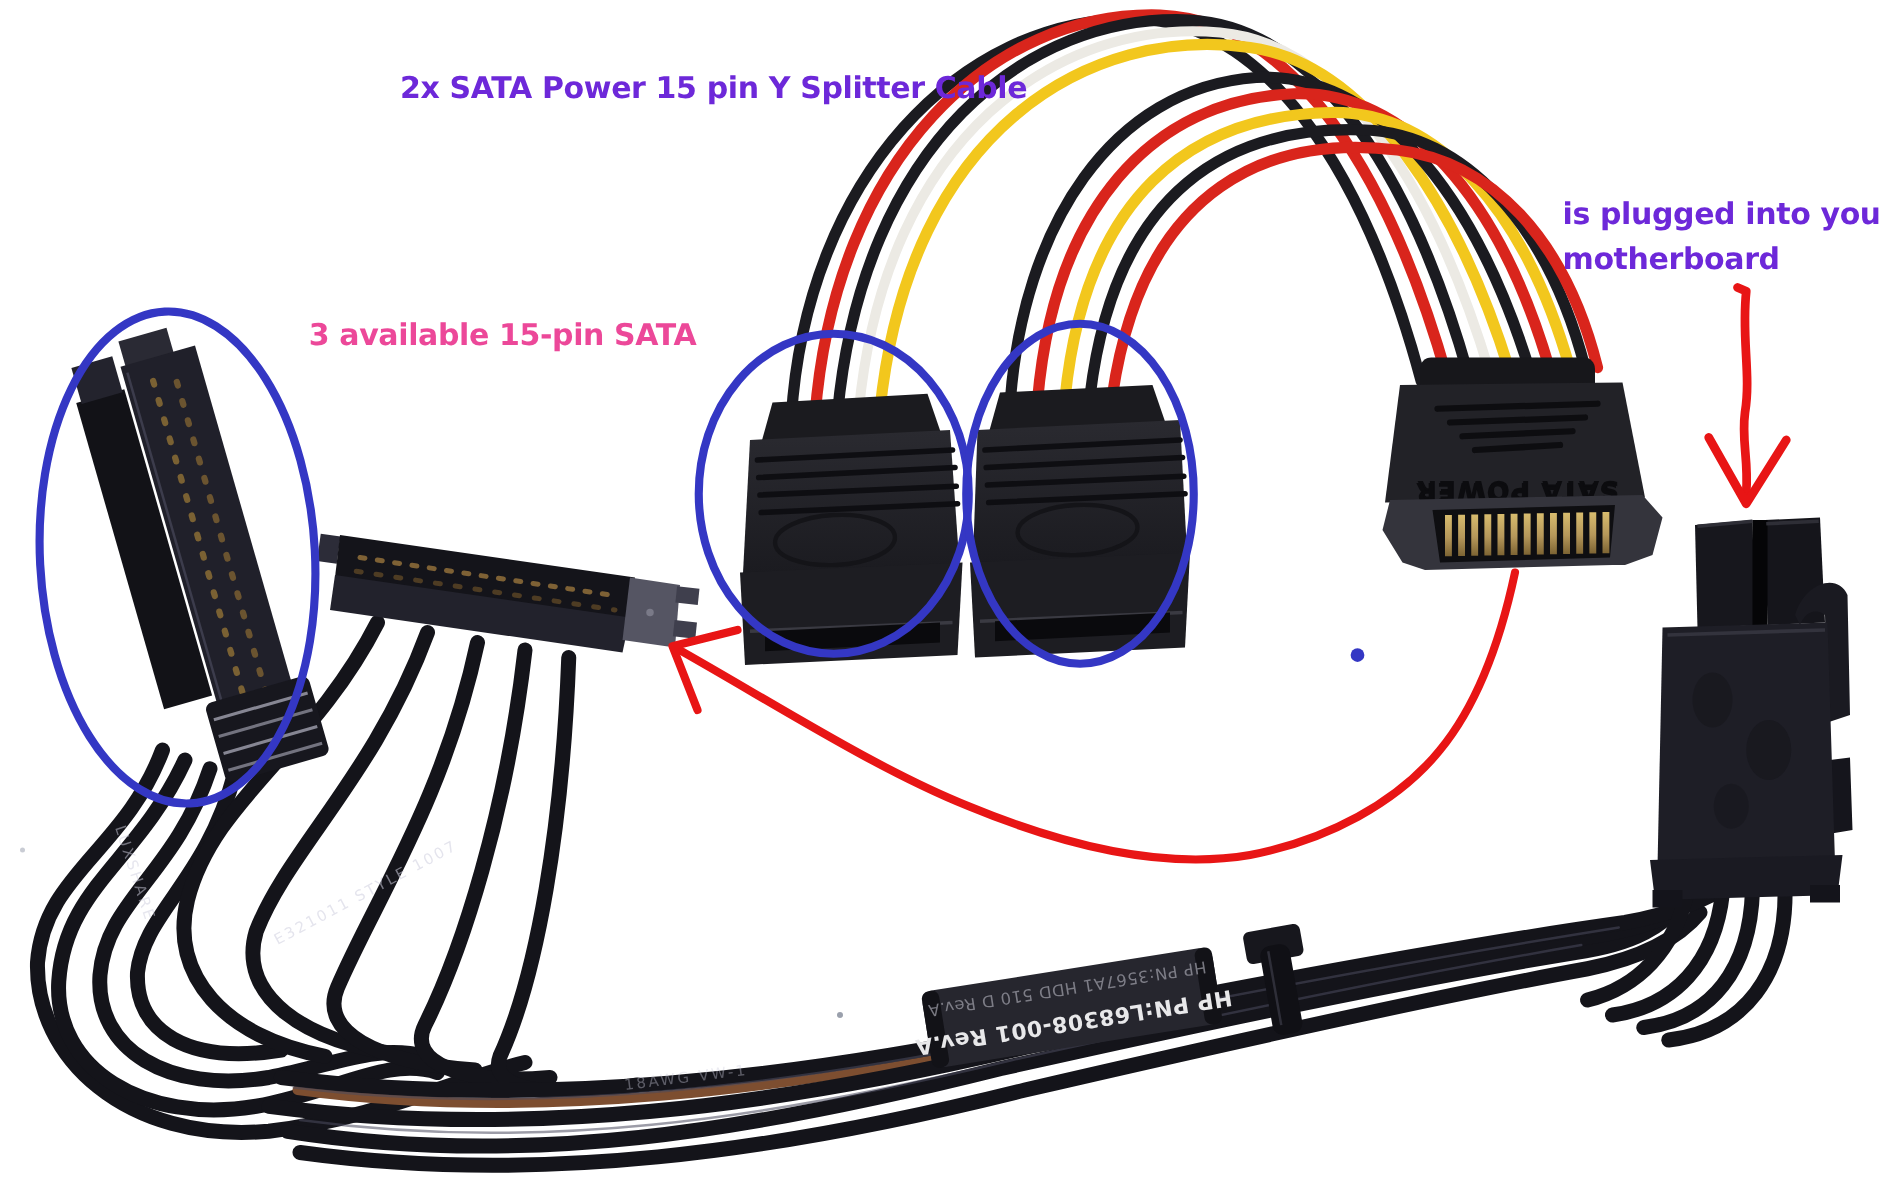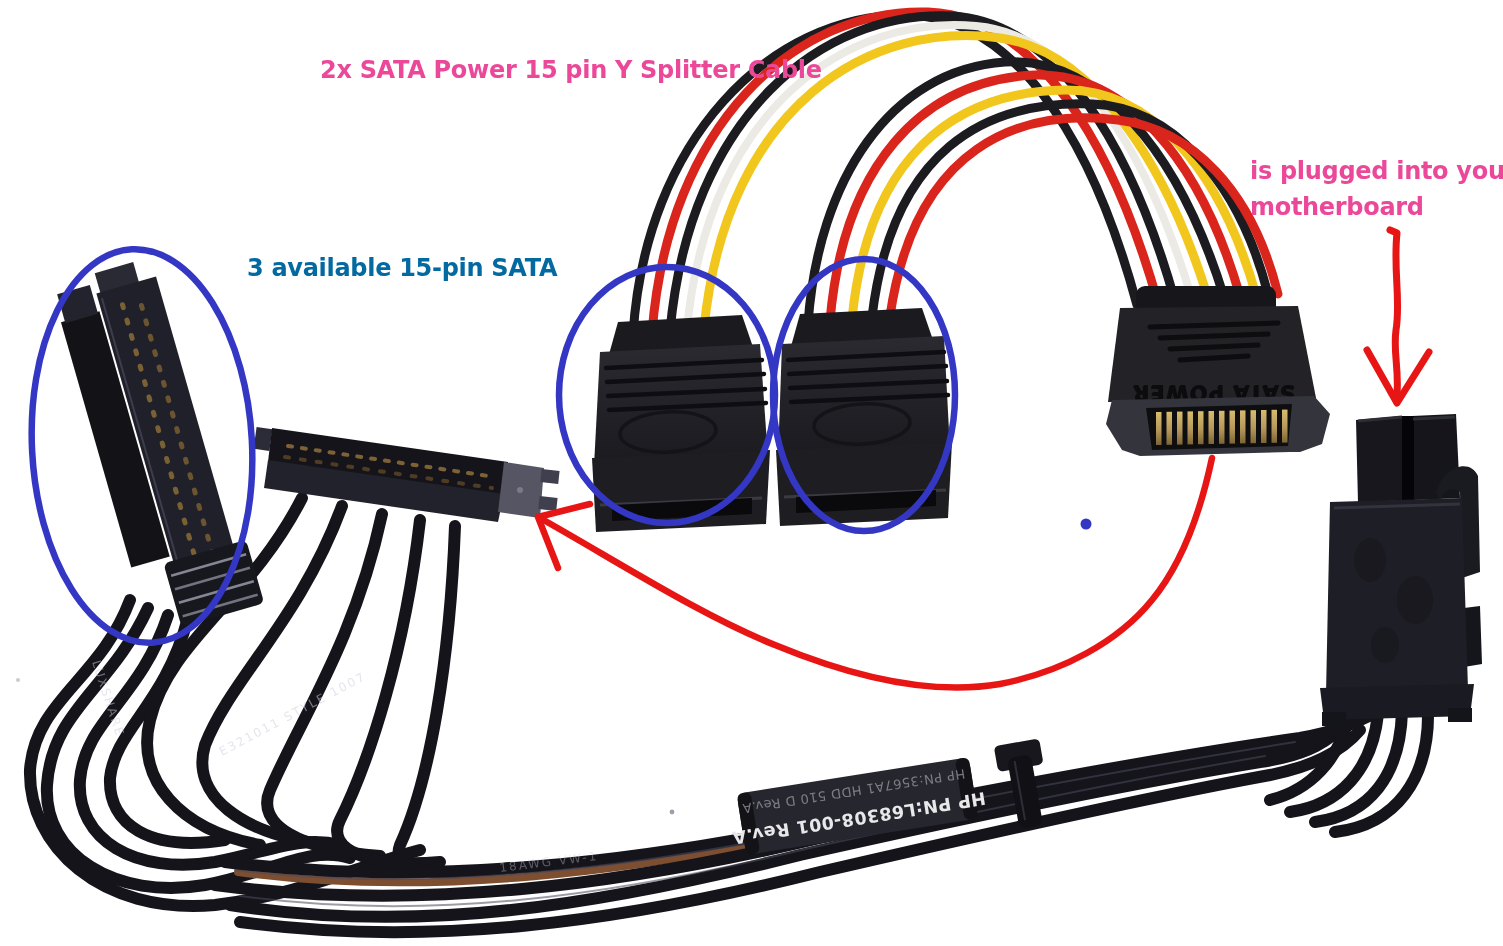--- a/index.html
+++ b/index.html
@@ -1,21 +1,21 @@
 <!DOCTYPE html>
 <html><head>
 <meta charset="utf-8">
 <style>
   html,body{margin:0;padding:0;background:#ffffff;}
   .stage{position:relative;width:1503px;height:946px;background:#ffffff;overflow:hidden;
          font-family:"DejaVu Sans","Liberation Sans",sans-serif;}
   .stage svg{position:absolute;left:0;top:0;}
   .note{position:absolute;font-weight:bold;white-space:nowrap;}
-  .note-red{color:#ec4899;}
-  .note-blue{color:#0369a1;text-align:right;}
+  .note-red{color:#6d28d9;}
+  .note-blue{color:#ec4899;text-align:right;}
   .title-note{left:320px;top:56px;font-size:24px;letter-spacing:-0.3px;}
   .left-note{left:247px;top:249px;font-size:24px;letter-spacing:-0.3px;line-height:38px;}
   .right-note{left:1250px;top:153px;font-size:24px;letter-spacing:-0.3px;line-height:36px;}
   .wire{fill:none;stroke-linecap:round;}
   .blk2{stroke:#14141a;stroke-width:12;}
   .sheen{stroke:#4a4a5e;stroke-width:2;opacity:.55;}
   .red-w{stroke:#d9251c;stroke-width:9;}
   .yel-w{stroke:#f2c71d;stroke-width:9;}
   .blk-w{stroke:#1b1b20;stroke-width:9;}
   .wht-w{stroke:#eceae4;stroke-width:8;}

